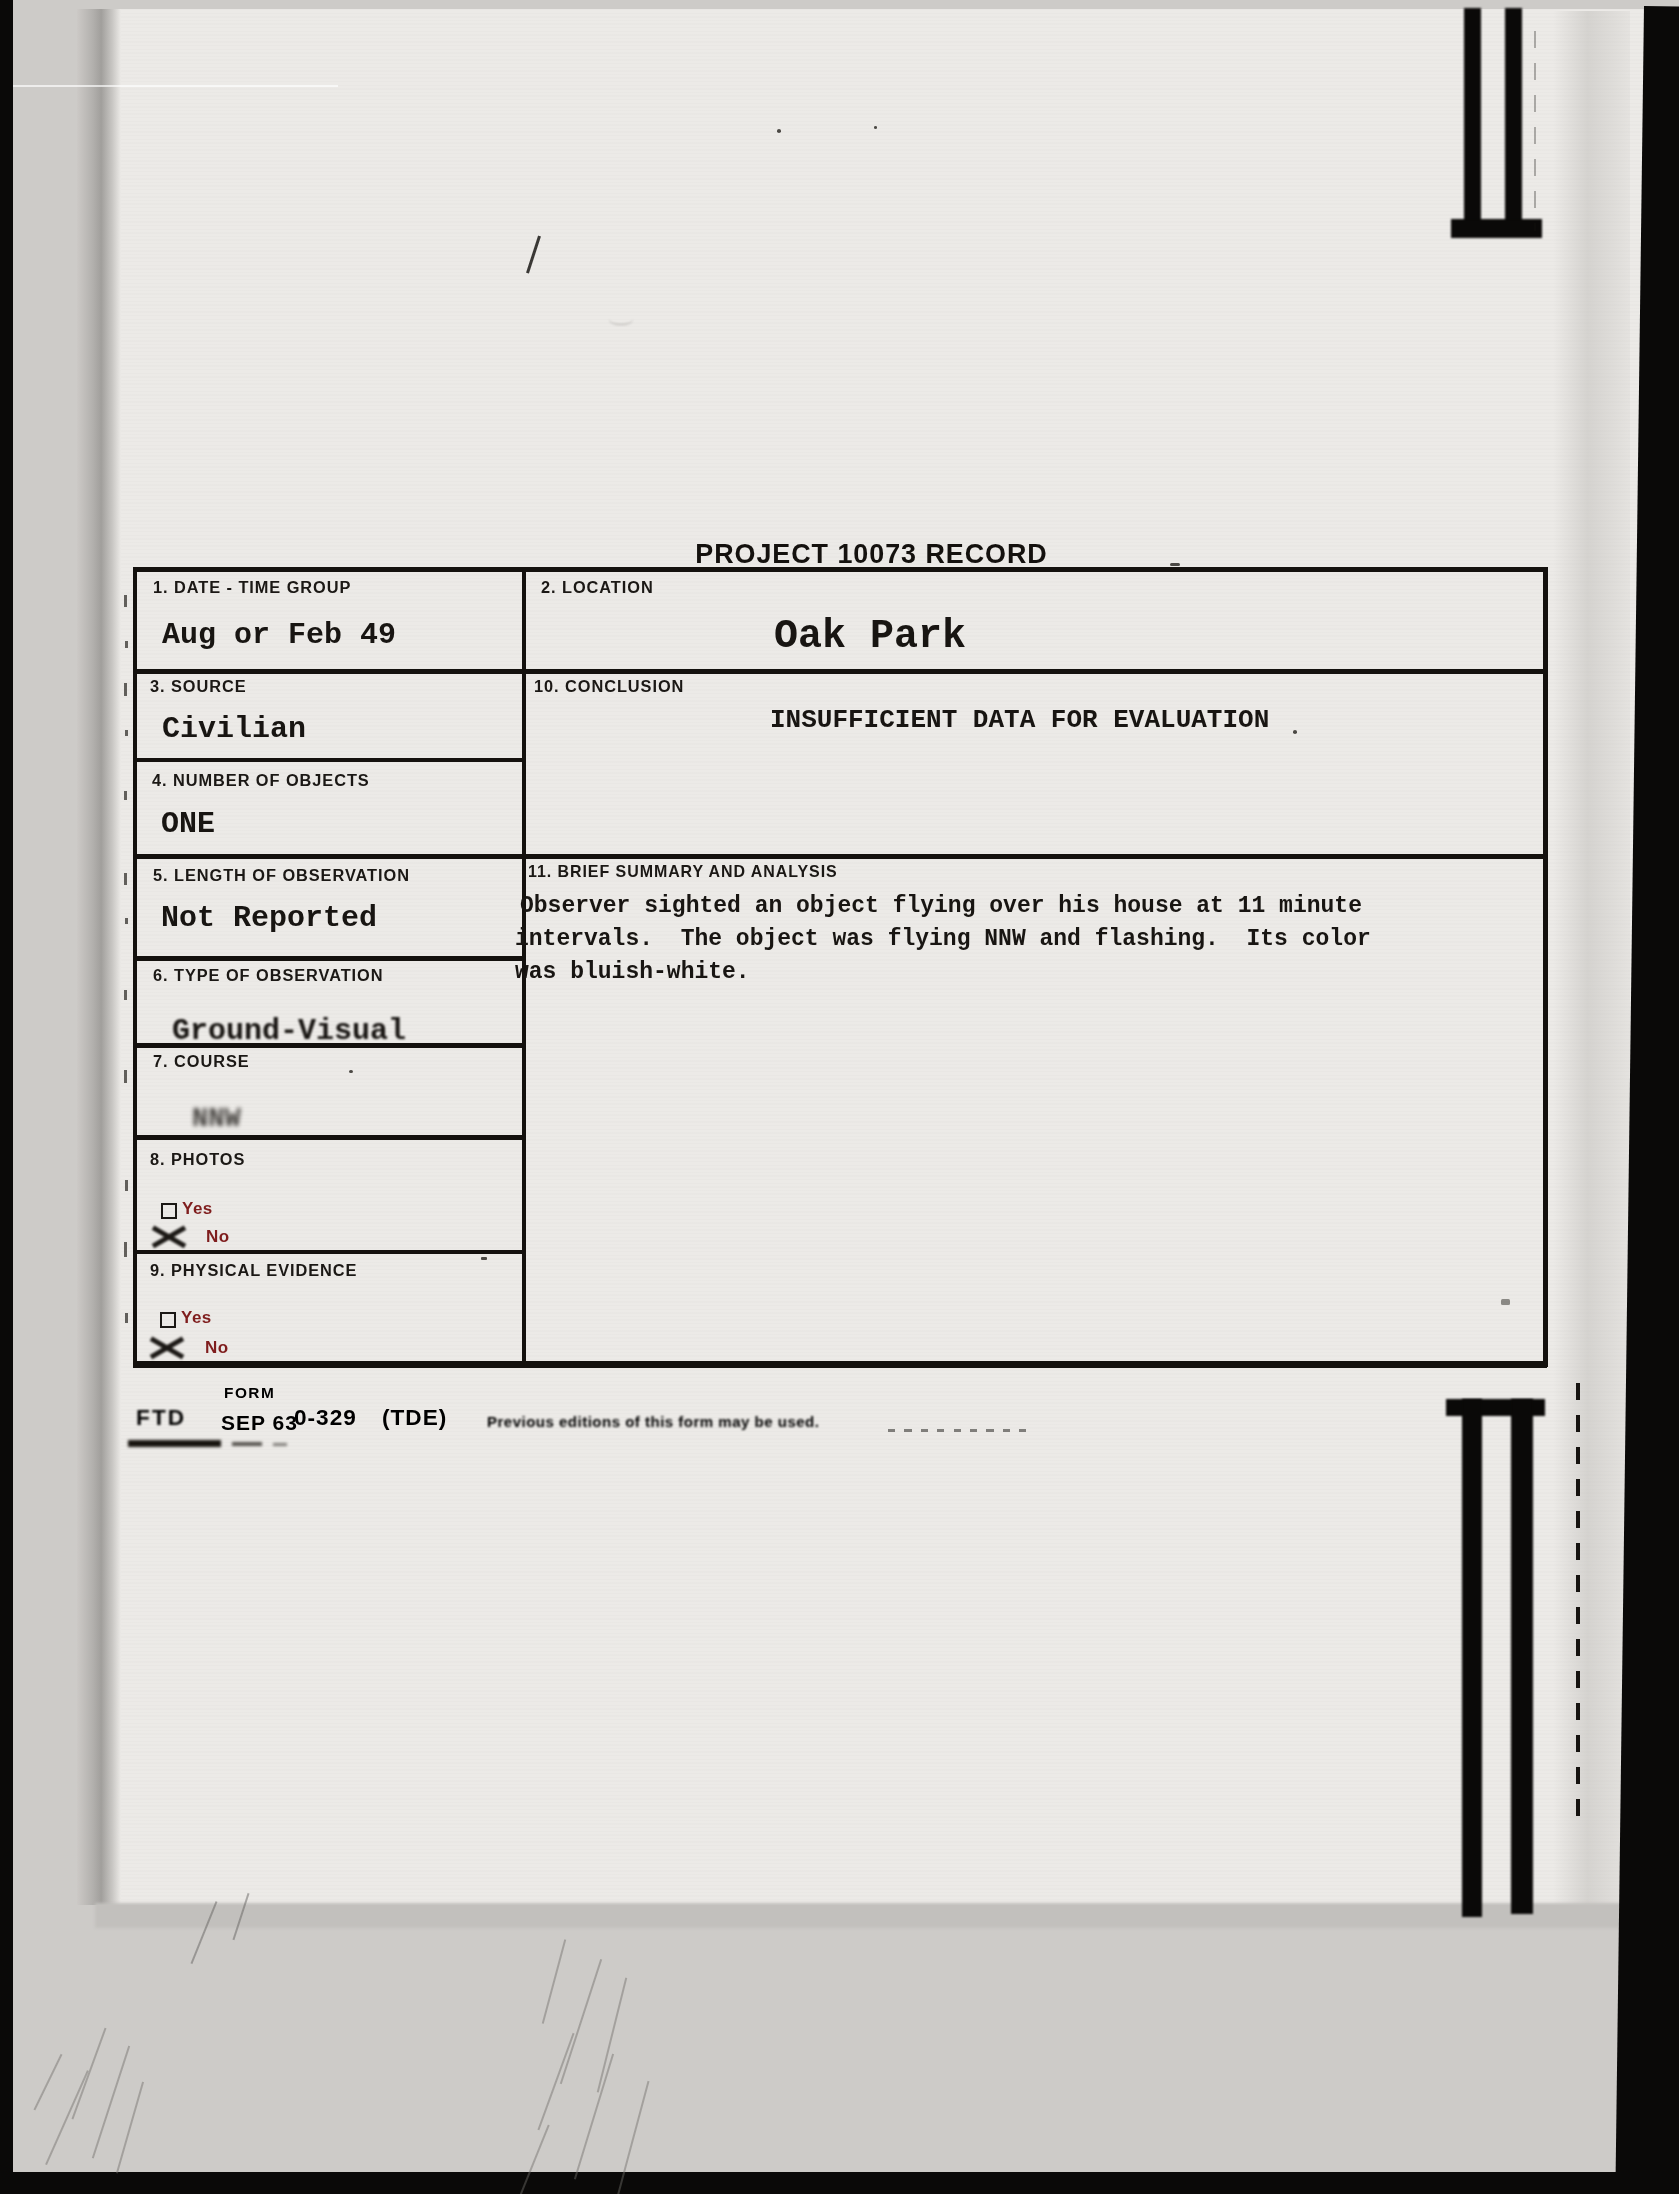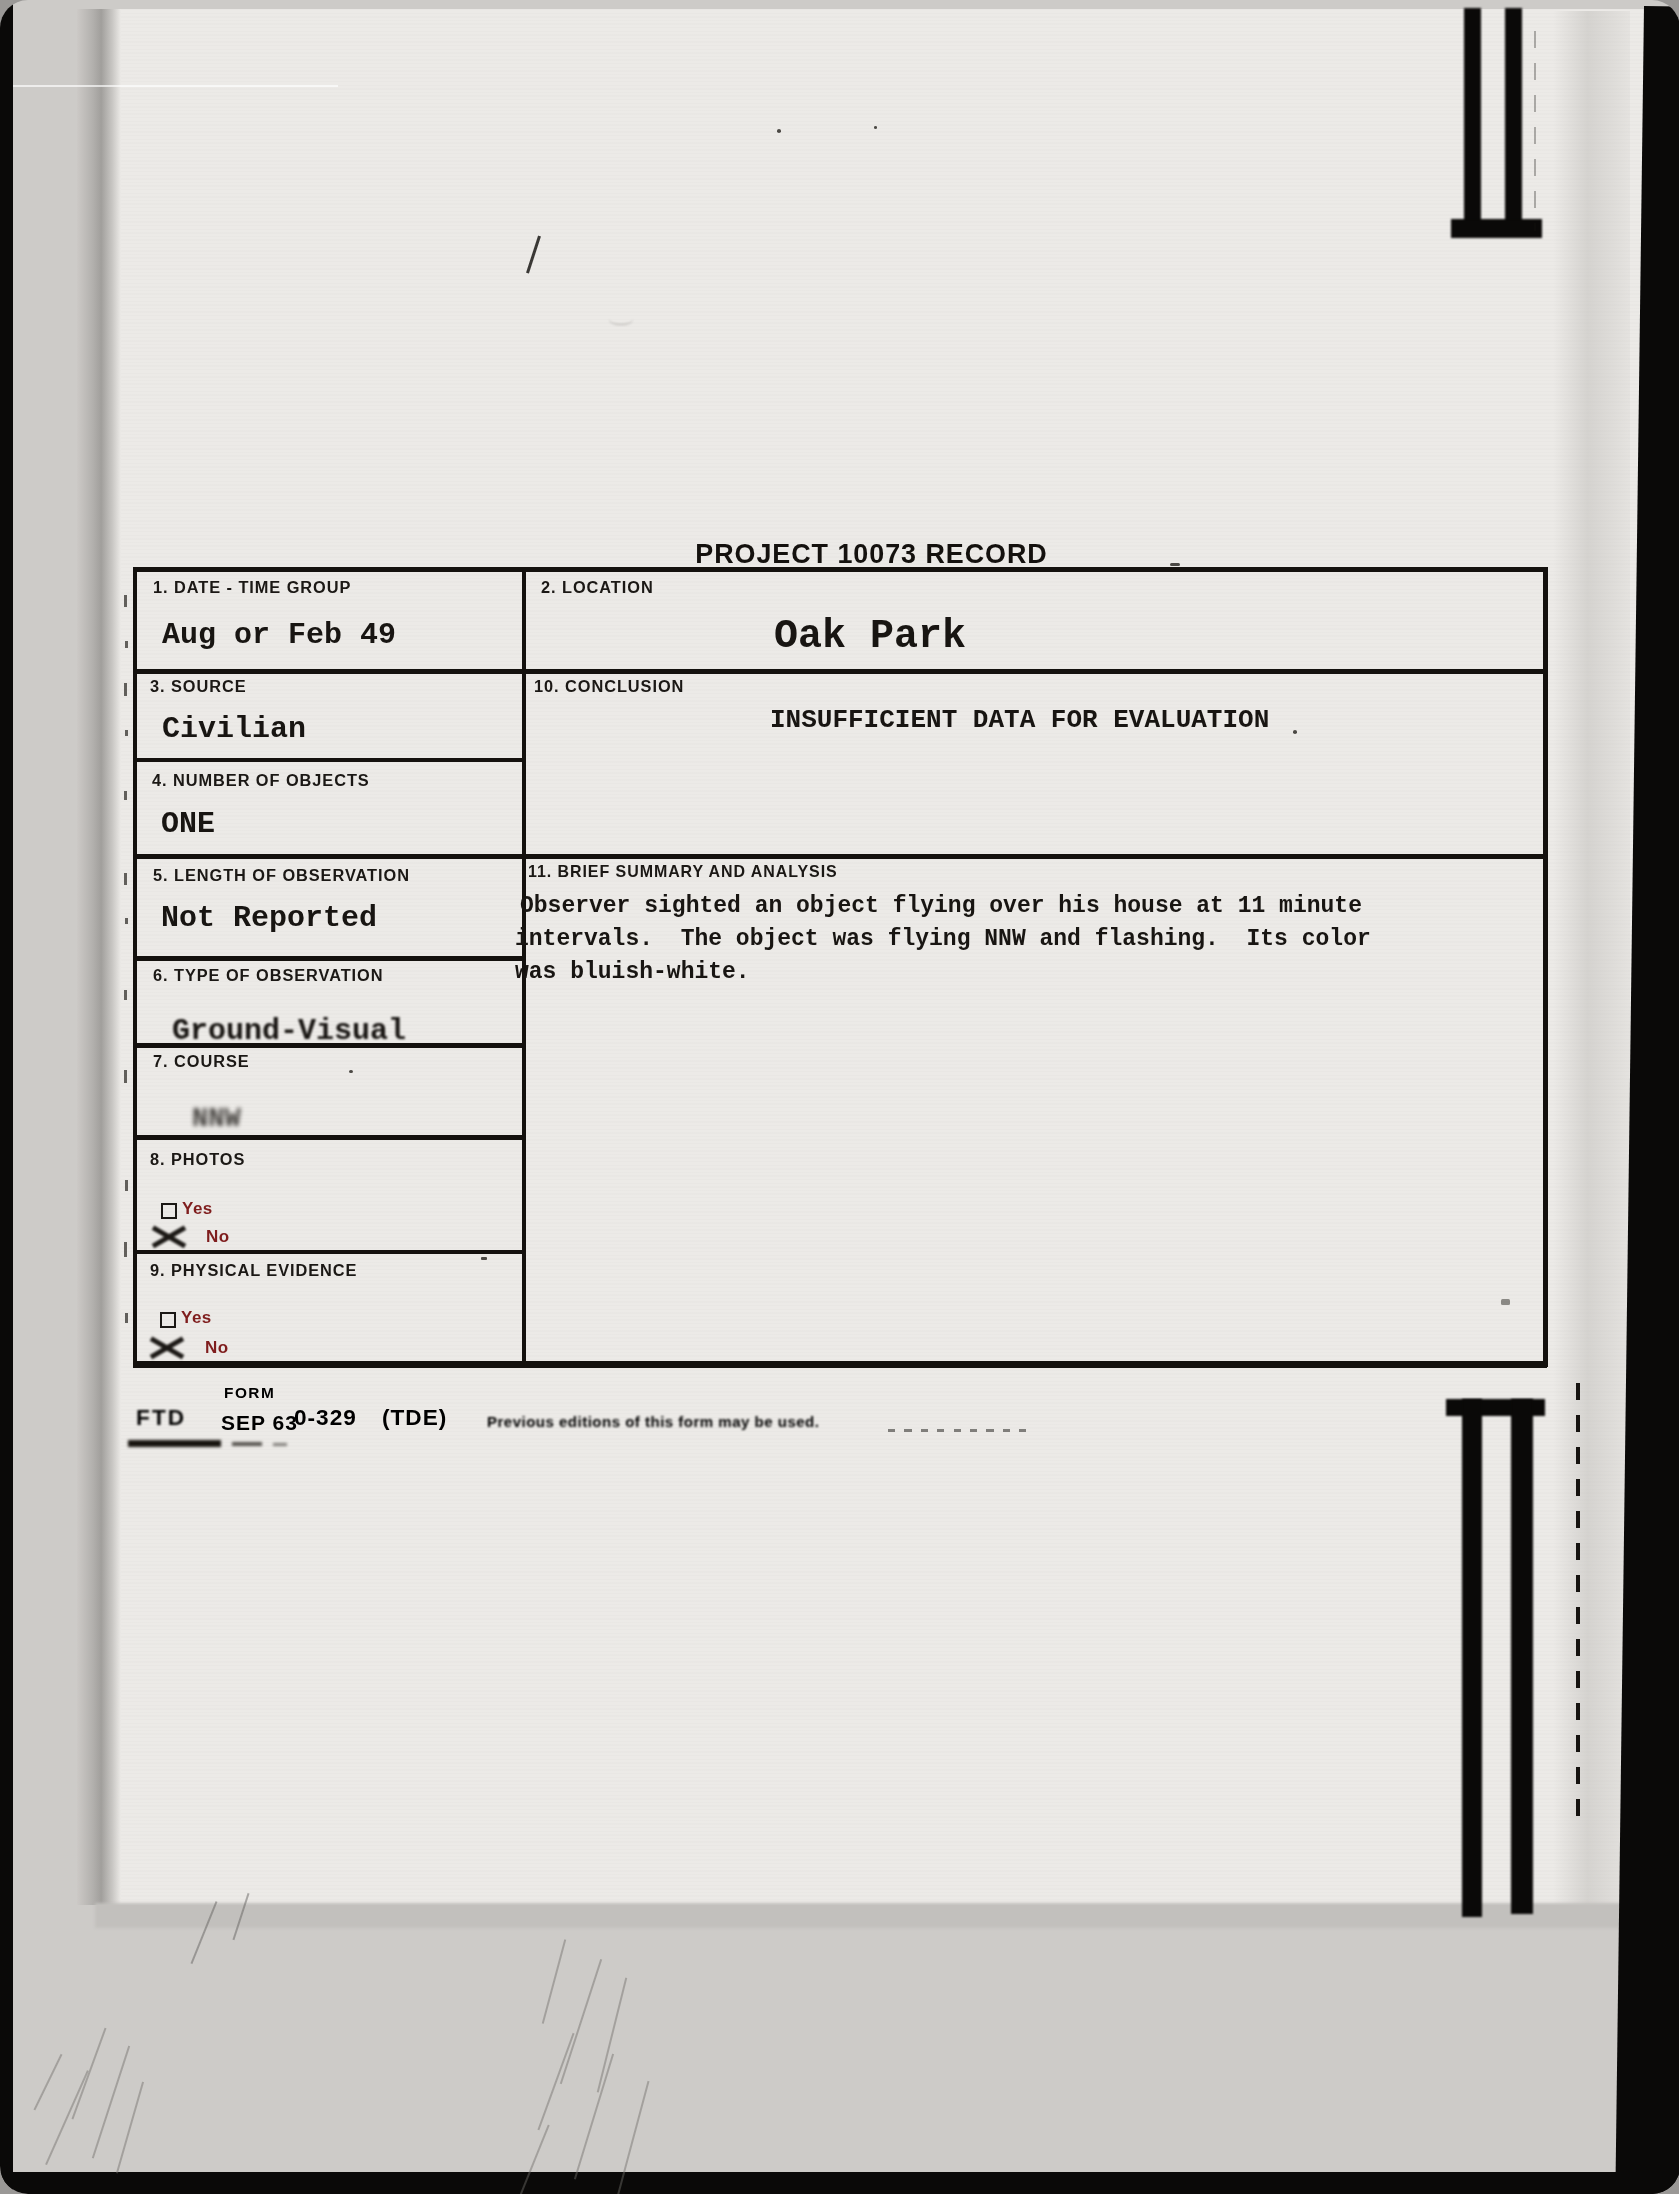--- a/index.html
+++ b/index.html
@@ -1,17 +1,17 @@
 <!DOCTYPE html>
 <html style="font-size:8.2px"><head>
 <meta charset="utf-8">
 <style>
   html,body{margin:0;padding:0;background:#9a9896;}
   #canvas{position:relative;width:1680px;height:2194px;background:#cdcbc8;overflow:hidden;
-          font-family:"Liberation Sans",sans-serif;border-radius:28px;}
+          font-family:"Liberation Sans",sans-serif;}
   .abs{position:absolute;}
   
   #paper{left:77px;top:9.2px;width:1572px;height:1896px;background:#eceae7;}
   #paper::before{content:"";position:absolute;inset:0;
       background:repeating-linear-gradient(180deg,rgba(0,0,0,0.012) 0 1.5px,rgba(255,255,255,0.012) 1.5px 3.6px);}
   #paper-left-shadow{left:77px;top:9.2px;width:44px;height:1896px;
       background:linear-gradient(to right,#ccc9c6 0%,#b3b1ae 35%,#a19f9c 55%,#c8c6c3 80%,#eceae7 100%);}
   #paper-right-band{left:1553px;top:11.3px;width:77px;height:1894px;
       background:linear-gradient(to right,rgba(190,188,184,0) 0%,rgba(185,183,179,.45) 45%,rgba(200,198,194,.2) 100%);}
   #paper-bottom-shadow{left:95px;top:1903px;width:1535px;height:24.6px;background:#c2c0bd;filter:blur(1.5px);}

